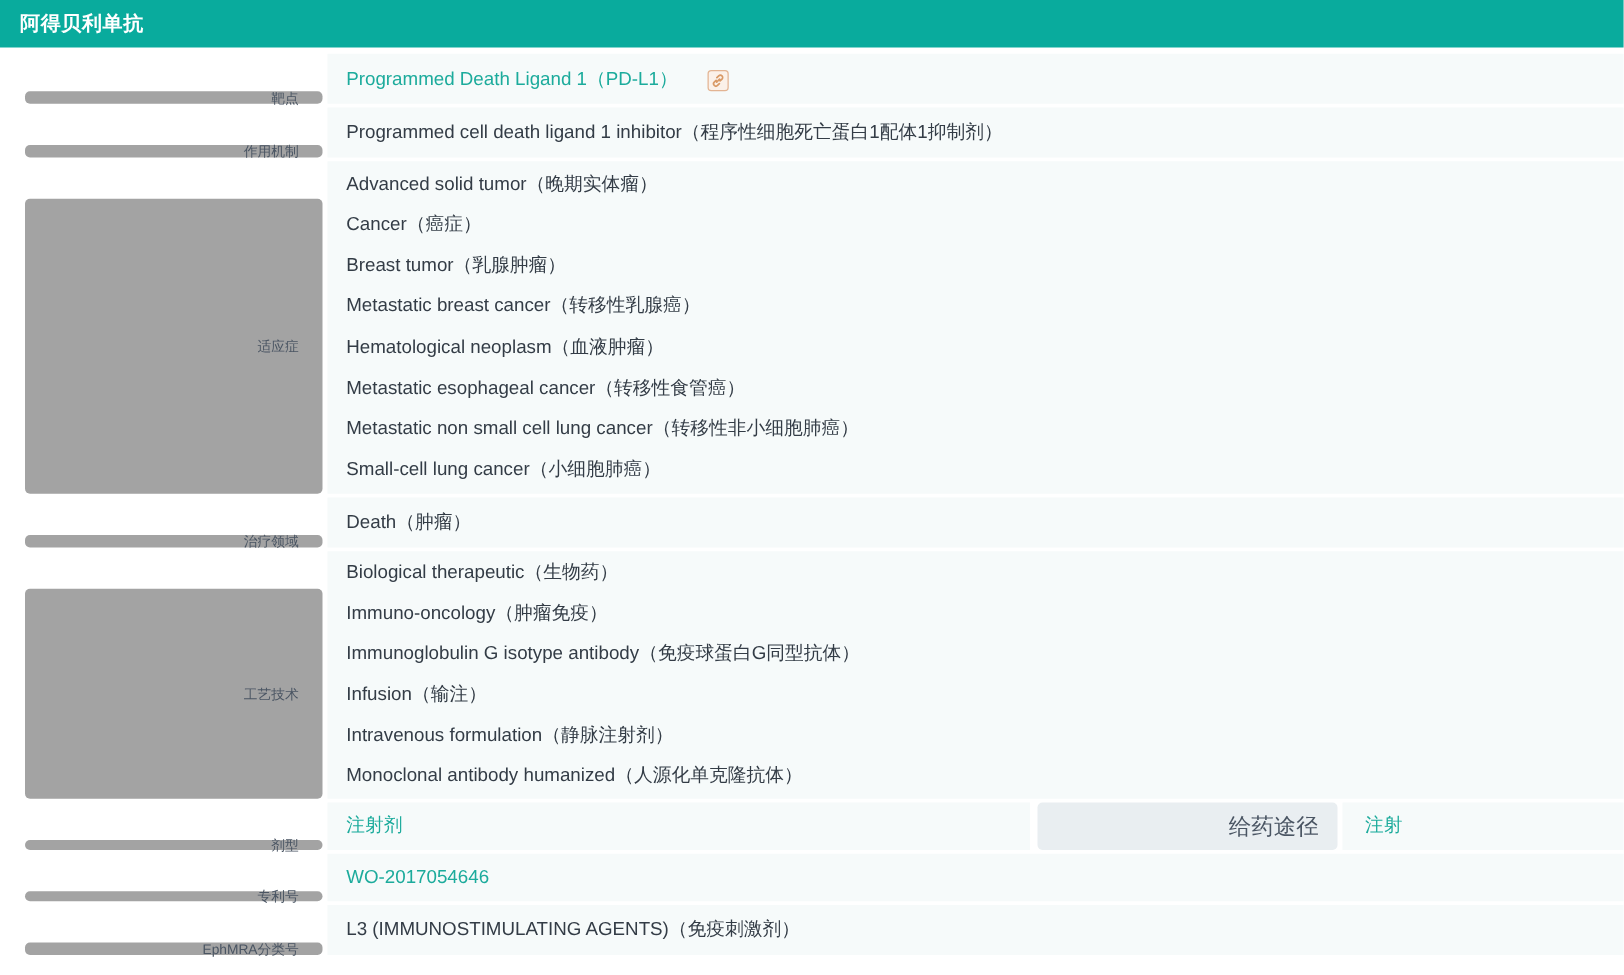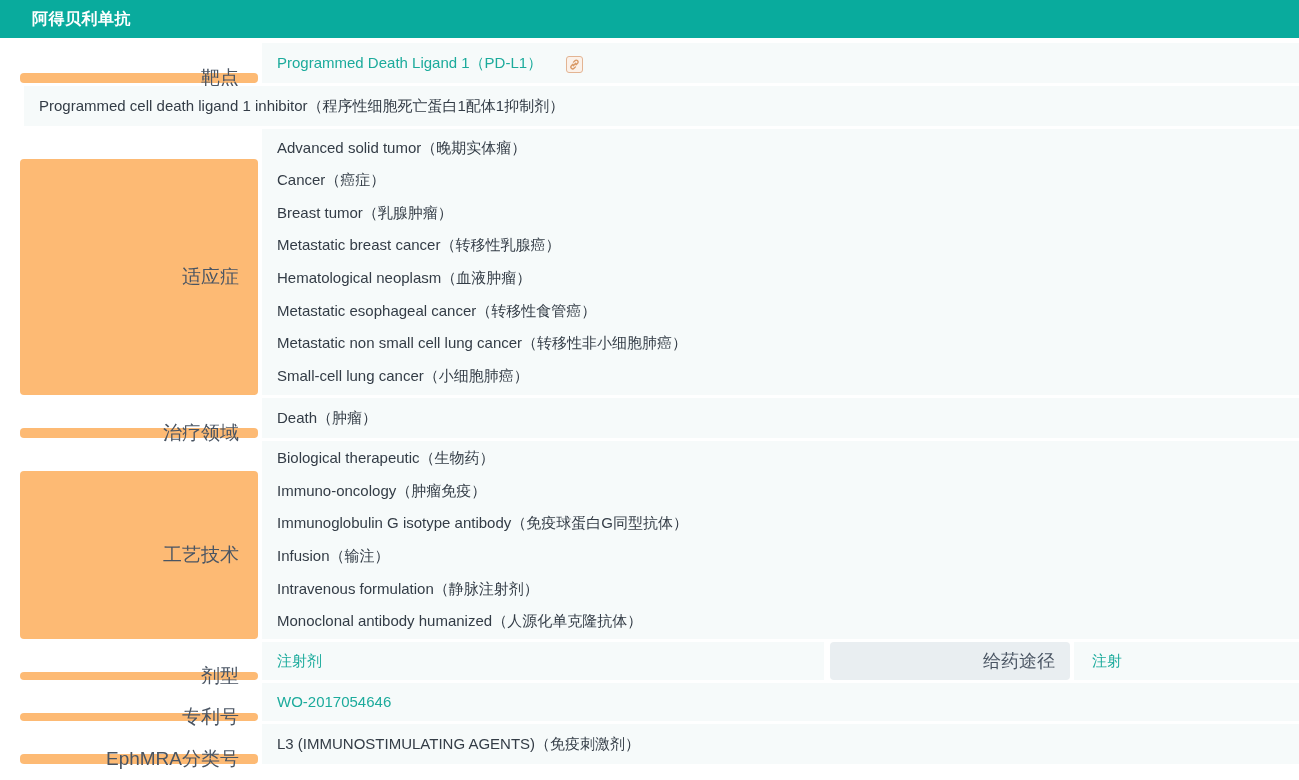--- a/index.html
+++ b/index.html
@@ -1,28 +1,28 @@
 <!DOCTYPE html>
 <html><head>
 <meta charset="utf-8">
 <style>
   * { margin:0; padding:0; box-sizing:border-box; }
   html,body { width:1299px; height:780px; background:#ffffff;
     font-family:"Liberation Sans","DejaVu Sans",sans-serif; }
 
   .page-header { height:38px; background:#09AB9D; display:flex; align-items:center;
-    padding-left:32px; margin-bottom:5px; }
+    padding-left:16px; margin-bottom:5px; }
   .page-title { color:#ffffff; font-size:16px; font-weight:bold; letter-spacing:0.5px; }
 
   .info-table { width:100%; }
   .row { display:flex; margin:0 0 3px 20px; }
 
-  .label-cell { flex:0 0 238px; background:#fdba74; border-radius:4px;
+  .label-cell { flex:0 0 238px; background:#a3a3a3; border-radius:4px;
     display:flex; align-items:center; justify-content:flex-end;
-    padding-right:19px; color:#4A5563; font-size:19px;margin-top:30px; }
+    padding-right:19px; color:#4A5563; font-size:11px;margin-top:30px; }
 
   .value-cell { flex:1; background:#F6FAFA; margin-left:4px;
     display:flex; flex-direction:column; justify-content:center;
     padding-left:15px; font-size:15px; color:#333C46; }
 
   .line { line-height:32.6px; white-space:nowrap; }
 
   a.link, .link { color:#1CAB9C; text-decoration:none; cursor:pointer; font-size:15px; }
 
   .value-with-icon { display:flex; align-items:flex-end; gap:24px; }
@@ -57,20 +57,23 @@
         <span class="ext-icon">
           <svg width="11" height="11" viewBox="0 0 24 24">
             <path fill="none" stroke="#D99A67" stroke-width="3" stroke-linecap="round" d="M9.5 14.5 L14.5 9.5 M8.5 11.5 l-3.2 3.2 a4 4 0 0 0 5.66 5.66 l3.2-3.2 M15.5 12.5 l3.2-3.2 a4 4 0 0 0 -5.66-5.66 l-3.2 3.2"></path>
           </svg>
         </span>
       </div>
     </div>
   </div>
 
   <div class="row" style="height:40px">
+    <div class="label-cell">
+      <span>作用机制</span>
+    </div>
     <div class="value-cell">
       <div class="line">Programmed cell death ligand 1 inhibitor（程序性细胞死亡蛋白1配体1抑制剂）</div>
     </div>
   </div>
 
   <div class="row" style="height:266px">
     <div class="label-cell">
       <span>适应症</span>
     </div>
     <div class="value-cell">

